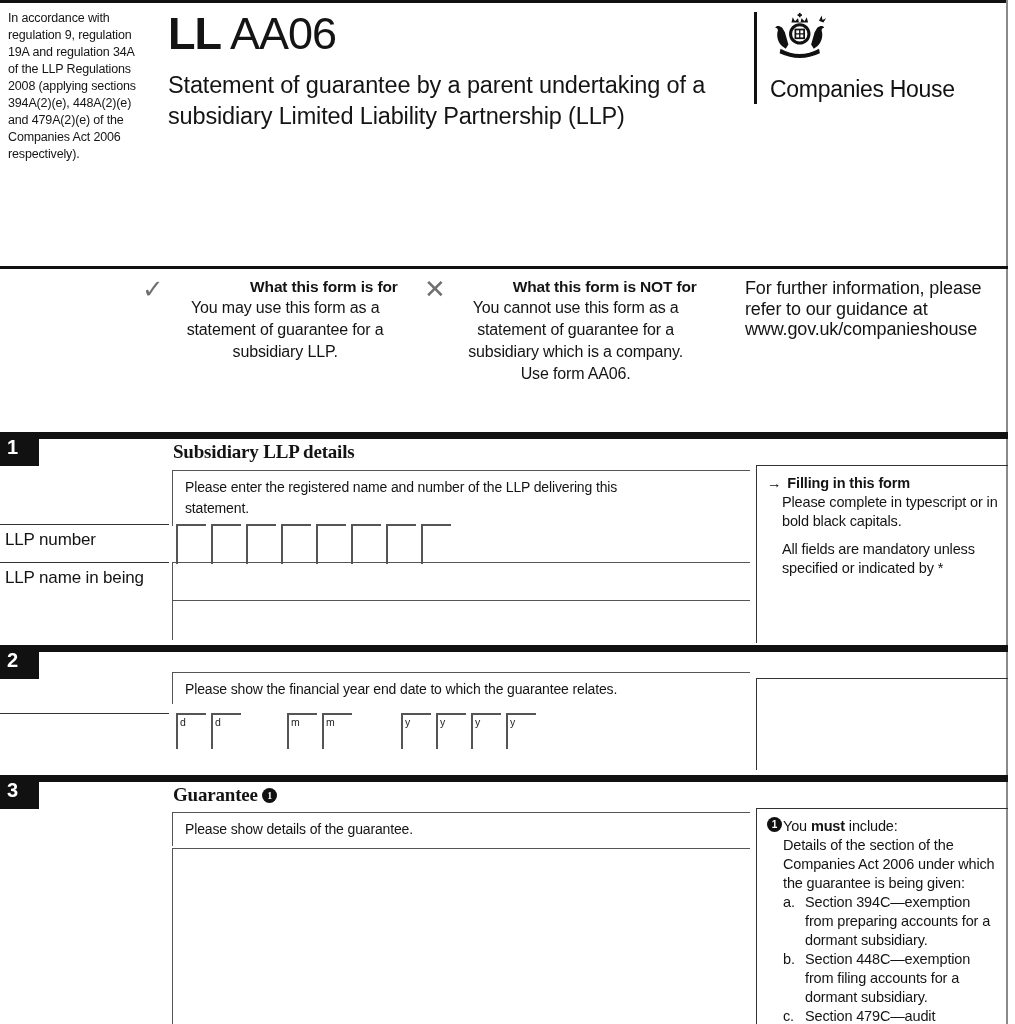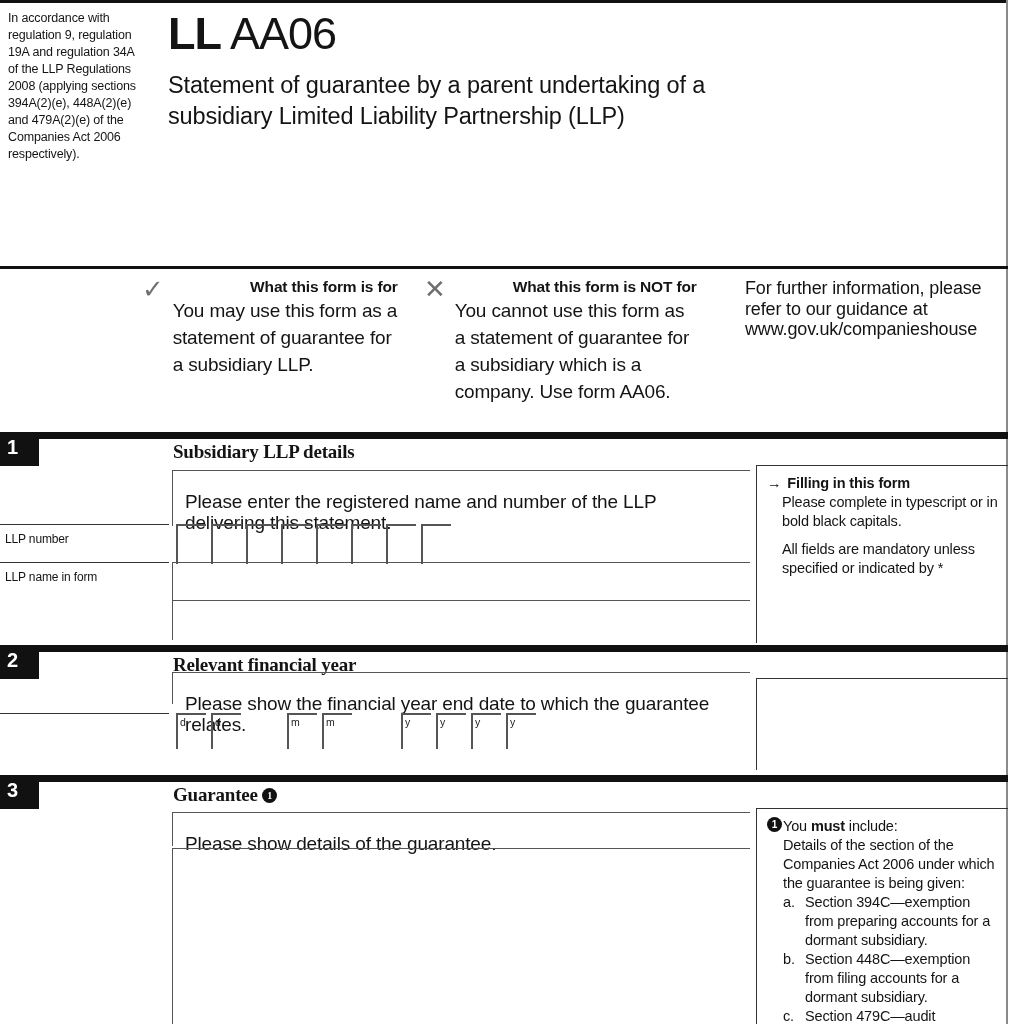--- a/index.html
+++ b/index.html
@@ -23,39 +23,39 @@
   .form-code .r { font-weight:400; }
   .form-title { left:168px; top:70px; width:548px; font-size:23.5px; line-height:31px; }
   .logo { left:754px; top:12px; display:flex; }
   .logo-bar { width:3px; height:92px; background:#111; margin-right:13px; }
   .logo-name { font-size:23px; letter-spacing:-0.3px; margin-top:8px; color:#111; }
 
   
   .info-col { top:276px; display:flex; align-items:flex-start; }
   .info-col .glyph { font-size:26px; font-weight:700; color:#6f6f6f; line-height:26px; margin-right:9px; }
   .info-h { font-weight:700; font-size:15.5px; line-height:21px;text-align:right; }
-  .info-b { font-size:19px; line-height:27px; }
+  .info-b { font-size:16px; line-height:22px;text-align:center; }
   .col1 { left:142px; width:285px; }
   .col1 .info-b { width:225px; }
   .col2 { left:424px; width:300px; }
   .col2 .info-b { width:242px; }
   .col3 { left:745px; top:278px; width:250px; font-size:18px; line-height:20.5px; }
 
   
   .sec-bar { left:0; width:1008px; height:7px; background:#111; }
   .numbox  { left:0; width:39px; height:34px; background:#111; color:#fff;
              font-size:20px; font-weight:700; padding:4px 0 0 7px; }
   .sec-title { left:173px; font-size:19px; font-weight:700; letter-spacing:-0.2px;font-family:Liberation Serif, serif; }
 
   
   .instr { left:172px; width:578px; border-top:1.5px solid #555; border-left:1.5px solid #555;
-           padding:20px 12px 0 12px; font-size:19px; line-height:21px; }
+           padding:6px 12px 0 12px; font-size:14px; line-height:21px; }
   .field { left:172px; width:578px; border-top:1.5px solid #555; border-left:1.5px solid #555; }
   .lab-line { left:0; width:169px; border-top:1.5px solid #333; }
-  .lab { left:5px; font-size:12px; line-height:21px; }
+  .lab { left:5px; font-size:17px; line-height:21px; }
 
   .cellrow { display:flex; }
   .cell { width:30px; border-top:2px solid #555; border-left:2px solid #555;
           margin-right:5px; position:relative; }
   .cell.num { height:40px; }
   .cell.date { height:36px; }
   .cell .tag { position:absolute; left:2px; top:1px; font-size:10.5px; color:#222; letter-spacing:0; }
   .gap-md { margin-right:46px !important; }
   .gap-lg { margin-right:49px !important; }
 
@@ -85,20 +85,38 @@
 
   <div class="abs top-rule"></div>
   <div class="abs right-edge"></div>
 
   <div class="abs reg-note">In accordance with regulation 9, regulation 19A and regulation 34A of the LLP Regulations 2008 (applying sections 394A(2)(e), 448A(2)(e) and 479A(2)(e) of the Companies Act 2006 respectively).</div>
 
   <div class="abs form-code"><span class="b">LL</span><span class="r"> AA06</span></div>
 
   <div class="abs form-title">Statement of guarantee by a parent undertaking of a subsidiary Limited Liability Partnership (LLP)</div>
 
+  <div class="abs logo">
+    <div class="logo-bar"></div>
+    <div>
+      <svg class="crest" width="56" height="56" viewBox="0 0 64 64" fill="#111">
+        <path d="M26 6l2.5 4.5 3.5-3.5 1 4.5h2l1-4.5 3.5 3.5L42 6l1.5 6h-19z"></path>
+        <rect x="33" y="1" width="2" height="5"></rect>
+          <rect x="31.5" y="2.5" width="5" height="2"></rect>
+        <circle cx="34" cy="25" r="10.5" fill="none" stroke="#111" stroke-width="3.5"></circle>
+        <rect x="29" y="20" width="10" height="10" fill="none" stroke="#111" stroke-width="2"></rect>
+        <path d="M29 25h10M34 20v10" stroke="#111" stroke-width="1.5"></path>
+        <path d="M14 18c-4-3-7-2-8 0 2 0 3 1 3 3-2 6 0 14 5 18l4 3 3-5-4-14z"></path>
+        <path d="M54 18c4-3 7-2 8 0-2 0-3 1-3 3 2 6 0 14-5 18l-4 3-3-5 4-14z"></path>
+        <path d="M56 10l3-6 1 5 4-2-3 5z"></path>
+        <path d="M12 42q22 12 44 0l1 5q-23 11-46 0z"></path>
+      </svg>
+      <div class="logo-name">Companies House</div>
+    </div>
+  </div>
 
   <div class="abs mid-rule"></div>
 
   <div class="abs info-col col1">
     <span class="glyph">✓</span>
     <div>
       <div class="info-h">What this form is for</div>
       <div class="info-b">You may use this form as a statement of guarantee for a subsidiary LLP.</div>
     </div>
   </div>
@@ -128,37 +146,36 @@
     <span class="cell num"></span>
     <span class="cell num"></span>
     <span class="cell num"></span>
     <span class="cell num"></span>
     <span class="cell num"></span>
     <span class="cell num"></span>
     <span class="cell num"></span>
   </div>
 
   <div class="abs lab-line" style="top:562px"></div>
-  <div class="abs lab" style="top:567px">LLP name in form</div>
+  <div class="abs lab" style="top:567px">LLP name in being</div>
   <div class="abs field" style="top:562px; height:38px"></div>
   <div class="abs field" style="top:600px; height:40px"></div>
 
   <div class="abs note" style="top:465px; height:178px">
     <div class="note-head">
       <span class="glyph">→</span>
       <span class="note-h">Filling in this form</span>
     </div>
     <div class="note-ind">Please complete in typescript or in bold black capitals.</div>
     <div class="spacer8"></div>
     <div class="note-ind">All fields are mandatory unless specified or indicated by *</div>
   </div>
 
   <div class="abs sec-bar" style="top:645px"></div>
   <div class="abs numbox" style="top:645px">2</div>
-  <div class="abs sec-title" style="top:654px">Relevant financial year</div>
 
   <div class="abs instr" style="top:672px; height:32px;">
     <div>Please show the financial year end date to which the guarantee relates.</div>
   </div>
 
   <div class="abs lab-line" style="top:713px"></div>
   <div class="abs cellrow" style="left:176px; top:713px">
     <span class="cell date">
         <span class="tag">d</span>
       </span>

